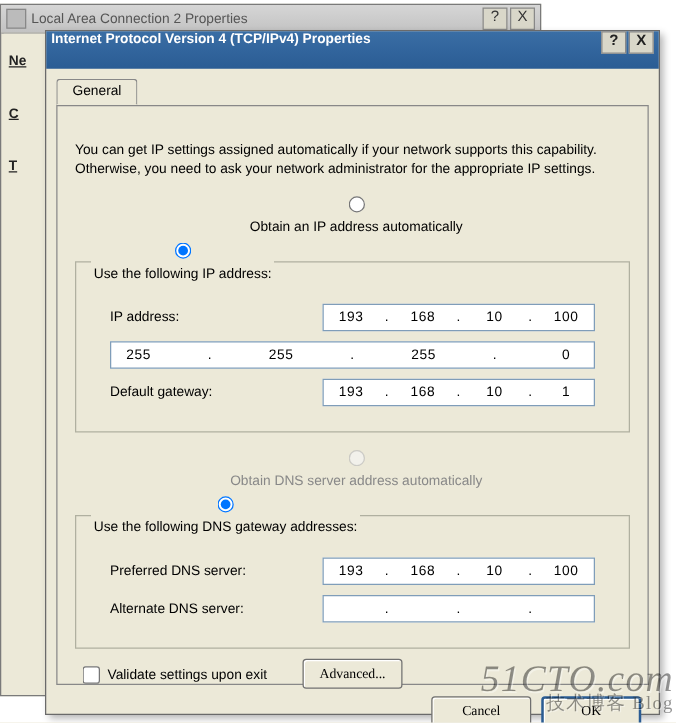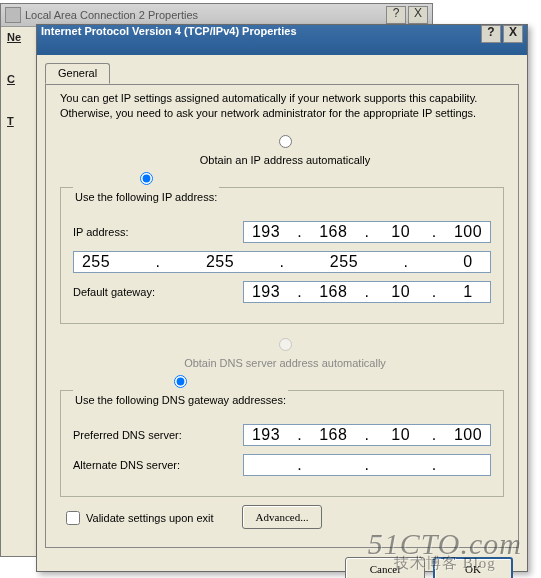--- a/index.html
+++ b/index.html
@@ -50,21 +50,21 @@
     text-align:center;
     color:#333;
     cursor:default;
   }
   .back-side {
     position:absolute;
     top:23px; left:2px;
     width:34px; bottom:2px;
     background:#ece9d8;
     color:#222;
-    padding-top:4px;
+    padding-top:16px;
     padding-left:4px;
     text-decoration:underline;
   }
   .back-side div { margin-bottom:30px; font-weight:bold; }
 
   
   .dlg {
     position:absolute;
     top:24px;
     left:36px;
@@ -100,21 +100,21 @@
     background:#ece9d8;
     border:1px solid #888;
     border-bottom:1px solid #ece9d8;
     border-radius:3px 3px 0 0;
     z-index:2;
   }
   .tab-panel {
     margin:0 8px 8px 8px;
     border:1px solid #888;
     background:#ece9d8;
-    padding:6px 14px 12px 14px;
+    padding:28px 14px 12px 14px;
     position:relative;
     top:-1px;
     height:464px;
     box-sizing:border-box;
   }
 
   .intro {
     line-height:1.35;
     margin-bottom:14px;
   }
@@ -135,36 +135,36 @@
     padding:10px 12px 12px 12px;
   }
   fieldset.group > legend {
     padding:0 2px;
   }
   fieldset.group > legend .radio-row { margin:0; }
 
   .field-row {
     display:flex;
     align-items:center;
-    margin:8px 0;
+    margin:8px 15px;
   }
   .field-label {
     width:170px;
   }
   .ip-input {
     flex:1;
     height:20px;
     background:#fff;
     border:1px solid #7f9db9;
     display:flex;
     align-items:center;
     justify-content:space-between;
     padding:0 6px;
     font-family: Tahoma, sans-serif;
-    font-size:16px;
+    font-size:11px;
     letter-spacing:0.5px;
   }
   .ip-input .oct {
     width:32px; text-align:center;
   }
   .ip-input .dot { padding:0 2px; }
 
   .checkbox-row {
     display:flex;
     align-items:center;
@@ -195,30 +195,30 @@
 
   .dlg-buttons {
     display:flex;
     justify-content:flex-end;
     gap:8px;
     padding:0 14px 0 0;
   }
 
   .watermark {
     position:absolute;
-    right:19px; bottom:8px;
+    right:2px; bottom:8px;
     font-family: Georgia, serif;
     font-size:30px;
     color:rgba(0,0,0,0.42);
     font-style:italic;
     letter-spacing:1px;
     pointer-events:none;
     text-shadow:1px 1px 0 rgba(255,255,255,0.4);
     line-height:0.9;
-    text-align:center;
+    text-align:right;
   }
   .watermark .sub {
     font-size:15px;
     font-family: "SimSun","Microsoft YaHei",serif;
     font-style:normal;
     display:block;
   }
 </style>
 </head>
 <body>

